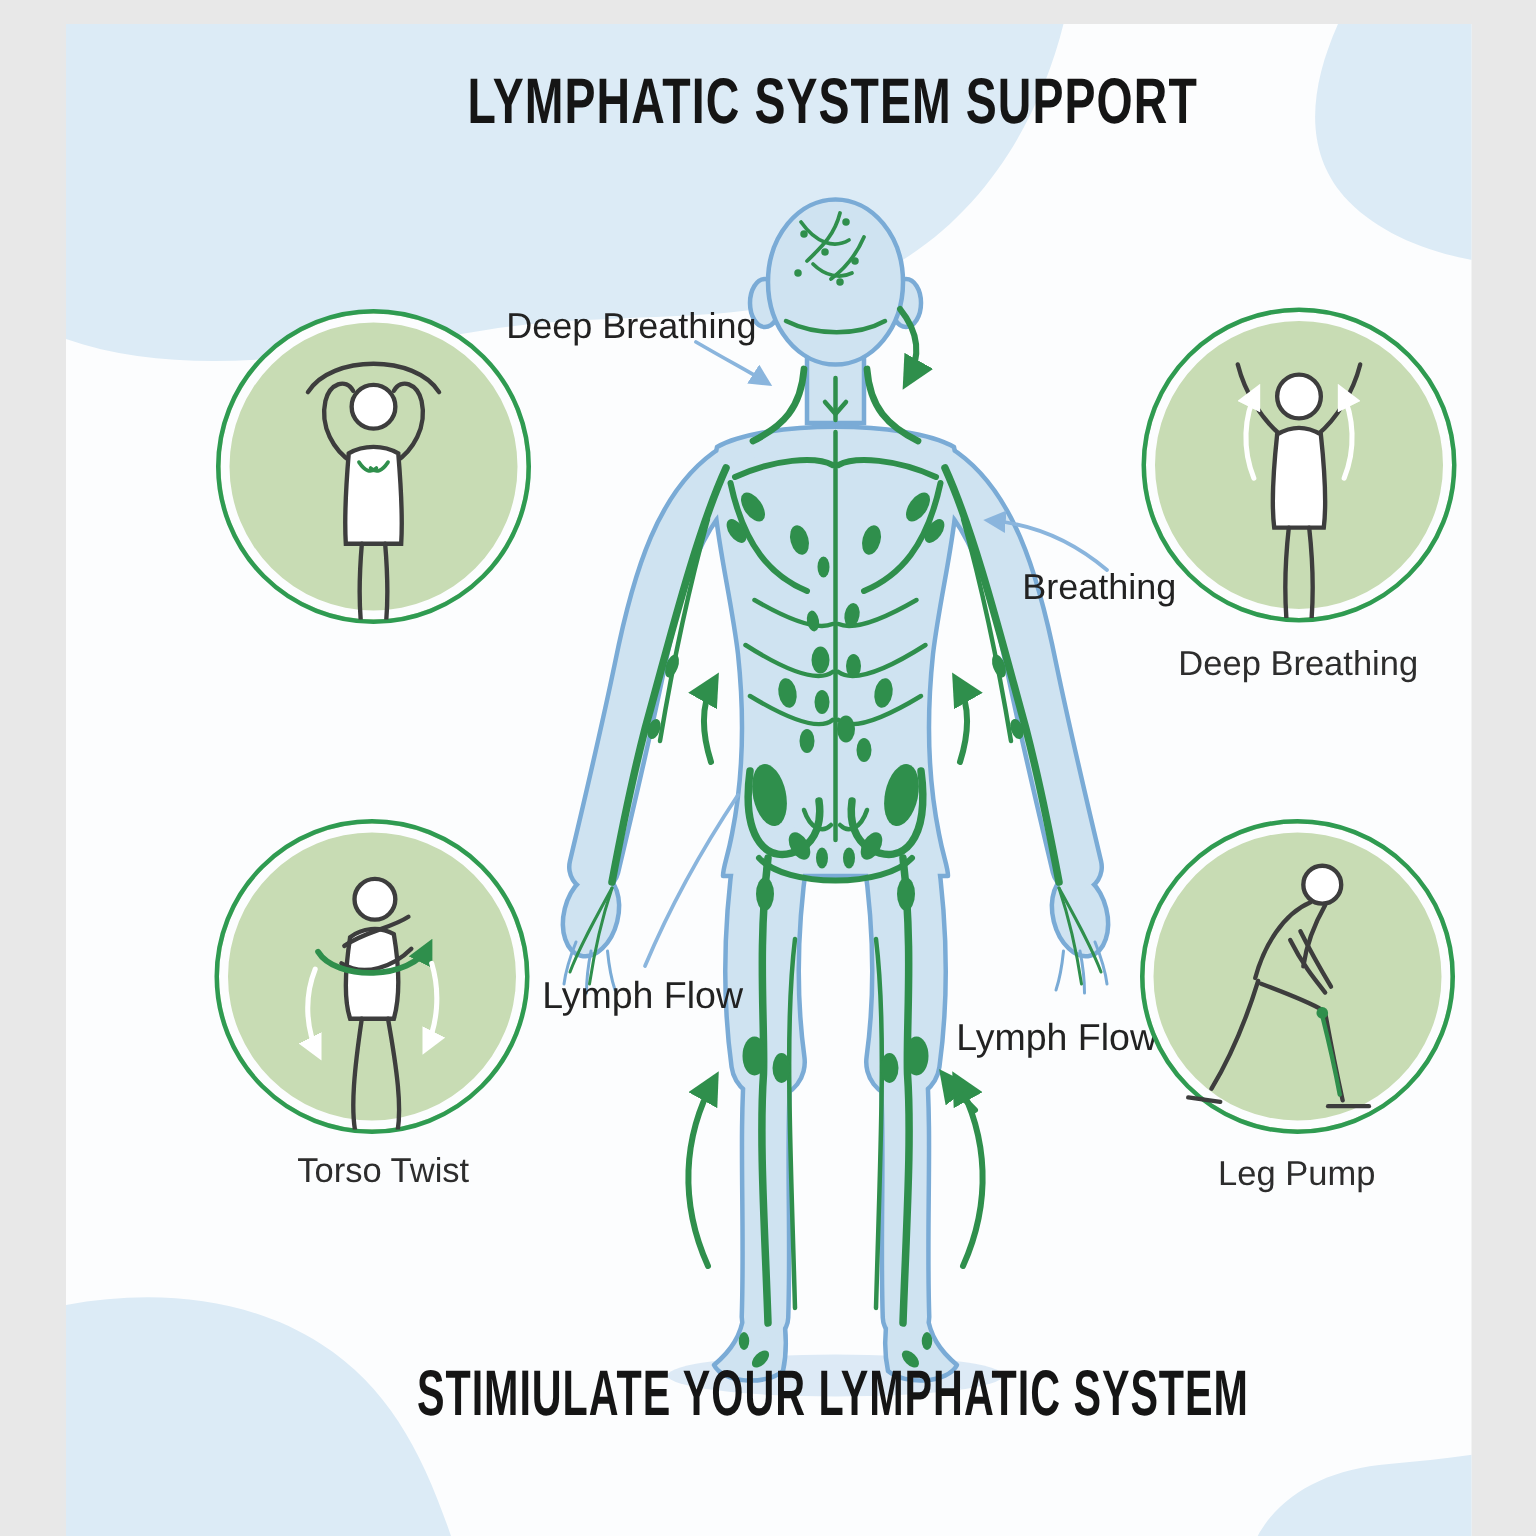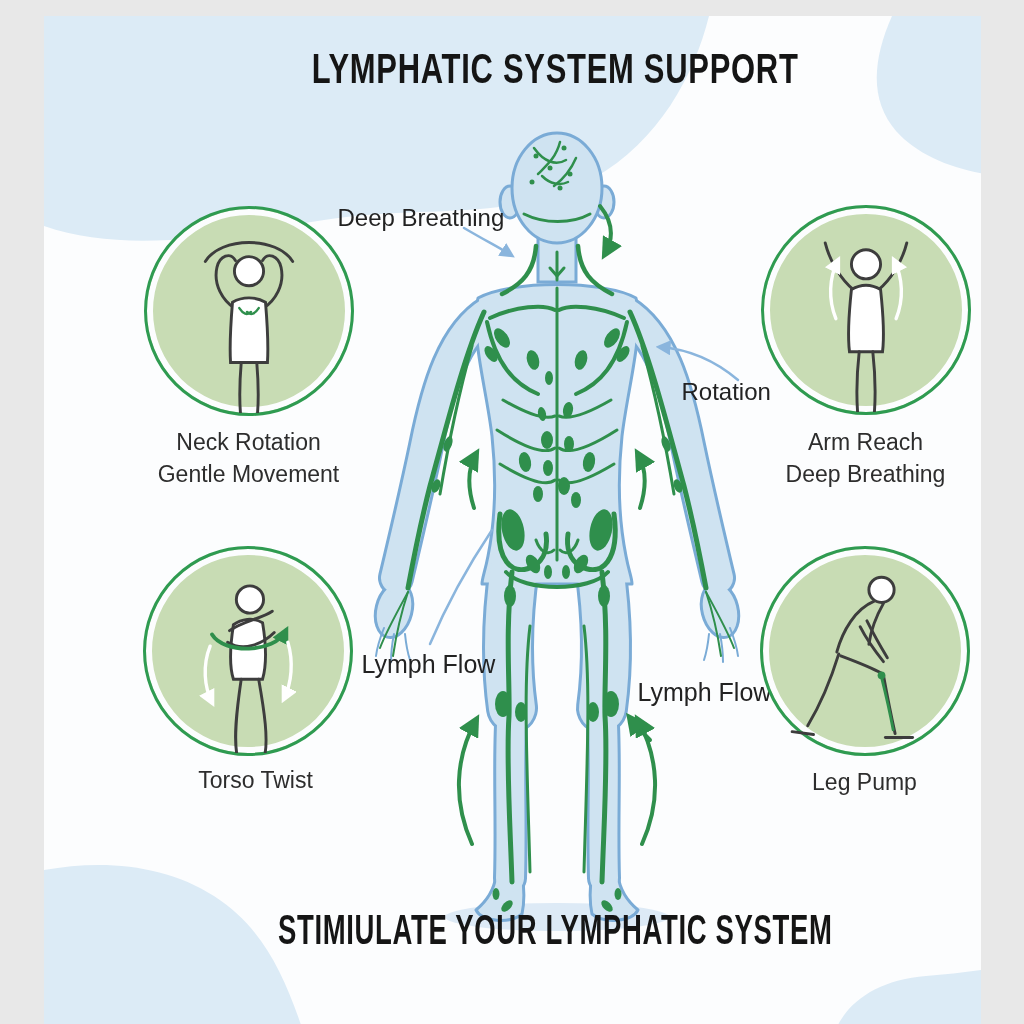--- a/index.html
+++ b/index.html
@@ -194,44 +194,40 @@
   </svg>
 
   <div class="title-wrap top">
     <span class="condensed">LYMPHATIC SYSTEM SUPPORT</span>
   </div>
   <div class="title-wrap bottom">
     <span class="condensed wide">STIMIULATE YOUR LYMPHATIC SYSTEM</span>
   </div>
 
   <div class="callout" style="left:294px;top:188px;">Deep Breathing</div>
-  <div class="callout" style="left:638px;top:362px;">Rotation</div>
+  <div class="callout" style="left:638px;top:362px;">Breathing</div>
   <div class="callout" style="left:318px;top:634px;font-size:25px;">Lymph Flow</div>
   <div class="callout" style="left:594px;top:662px;font-size:25px;">Lymph Flow</div>
 
   <div class="exercise-circle" style="left:100px;top:190px;">
     <svg class="figure-svg" viewBox="0 0 210 210">
       <g stroke="#3d3d3d" stroke-width="3" fill="none" stroke-linecap="round">
         <path d="M60,54 C76,28 134,28 150,54"></path>
         <path d="M90,102 C78,94 68,78 72,60 C75,48 86,44 91,53"></path>
         <path d="M120,102 C132,94 142,78 138,60 C135,48 124,44 119,53"></path>
         <path d="M88,96 C86,120 85,142 86,158 L124,158 C125,142 124,120 122,96 C112,90 98,90 88,96" fill="#fff"></path>
         <path d="M97,158 C95,182 95,202 97,218"></path>
         <path d="M113,158 C115,182 115,202 113,218"></path>
       </g>
       <circle cx="105" cy="64" r="15" fill="#fff" stroke="#3d3d3d" stroke-width="3"></circle>
       <g stroke="#2f8f4c" stroke-width="2.5" fill="none" stroke-linecap="round">
         <path d="M95,102 C99,108 103,110 107,106"></path>
         <path d="M115,102 C111,108 107,110 103,106"></path>
       </g>
     </svg>
-  </div>
-  <div class="exercise-label" style="left:55px;top:410px;">
-    <div>Neck Rotation</div>
-    <div>Gentle Movement</div>
   </div>
 
   <div class="exercise-circle" style="left:717px;top:189px;">
     <svg class="figure-svg" viewBox="0 0 210 210">
       <defs>
         <marker id="mw1" viewBox="0 0 10 10" refX="7" refY="5" markerWidth="5" markerHeight="5" orient="auto-start-reverse">
           <path d="M0,0 L10,5 L0,10 z" fill="#ffffff"></path>
         </marker>
       </defs>
       <g stroke="#3d3d3d" stroke-width="3" fill="none" stroke-linecap="round">
@@ -242,21 +238,20 @@
         <path d="M112,148 C115,175 115,198 113,218"></path>
       </g>
       <circle cx="105" cy="58" r="15" fill="#fff" stroke="#3d3d3d" stroke-width="3"></circle>
       <g stroke="#ffffff" stroke-width="3.5" fill="none" stroke-linecap="round">
         <path d="M74,114 C66,94 67,72 76,54" marker-end="url(#mw1)"></path>
         <path d="M136,114 C144,94 143,72 134,54" marker-end="url(#mw1)"></path>
       </g>
     </svg>
   </div>
   <div class="exercise-label" style="left:672px;top:410px;">
-    <div>Arm Reach</div>
     <div>Deep Breathing</div>
   </div>
 
   <div class="exercise-circle" style="left:99px;top:530px;">
     <svg class="figure-svg" viewBox="0 0 210 210">
       <defs>
         <marker id="mw2" viewBox="0 0 10 10" refX="7" refY="5" markerWidth="5" markerHeight="5" orient="auto-start-reverse">
           <path d="M0,0 L10,5 L0,10 z" fill="#ffffff"></path>
         </marker>
         <marker id="mg2" viewBox="0 0 10 10" refX="7" refY="5" markerWidth="4.5" markerHeight="4.5" orient="auto-start-reverse">

